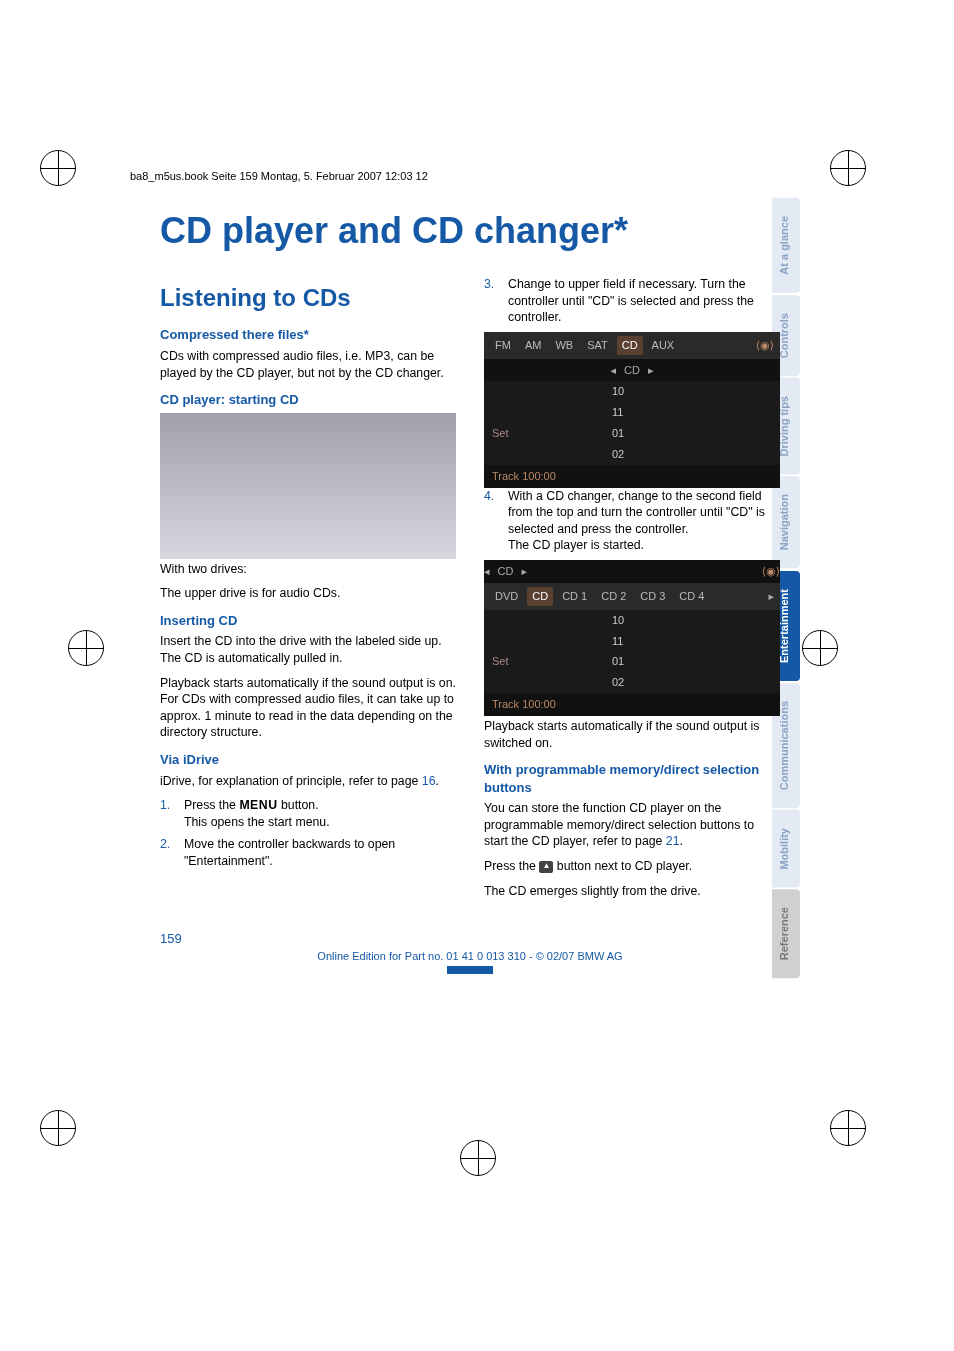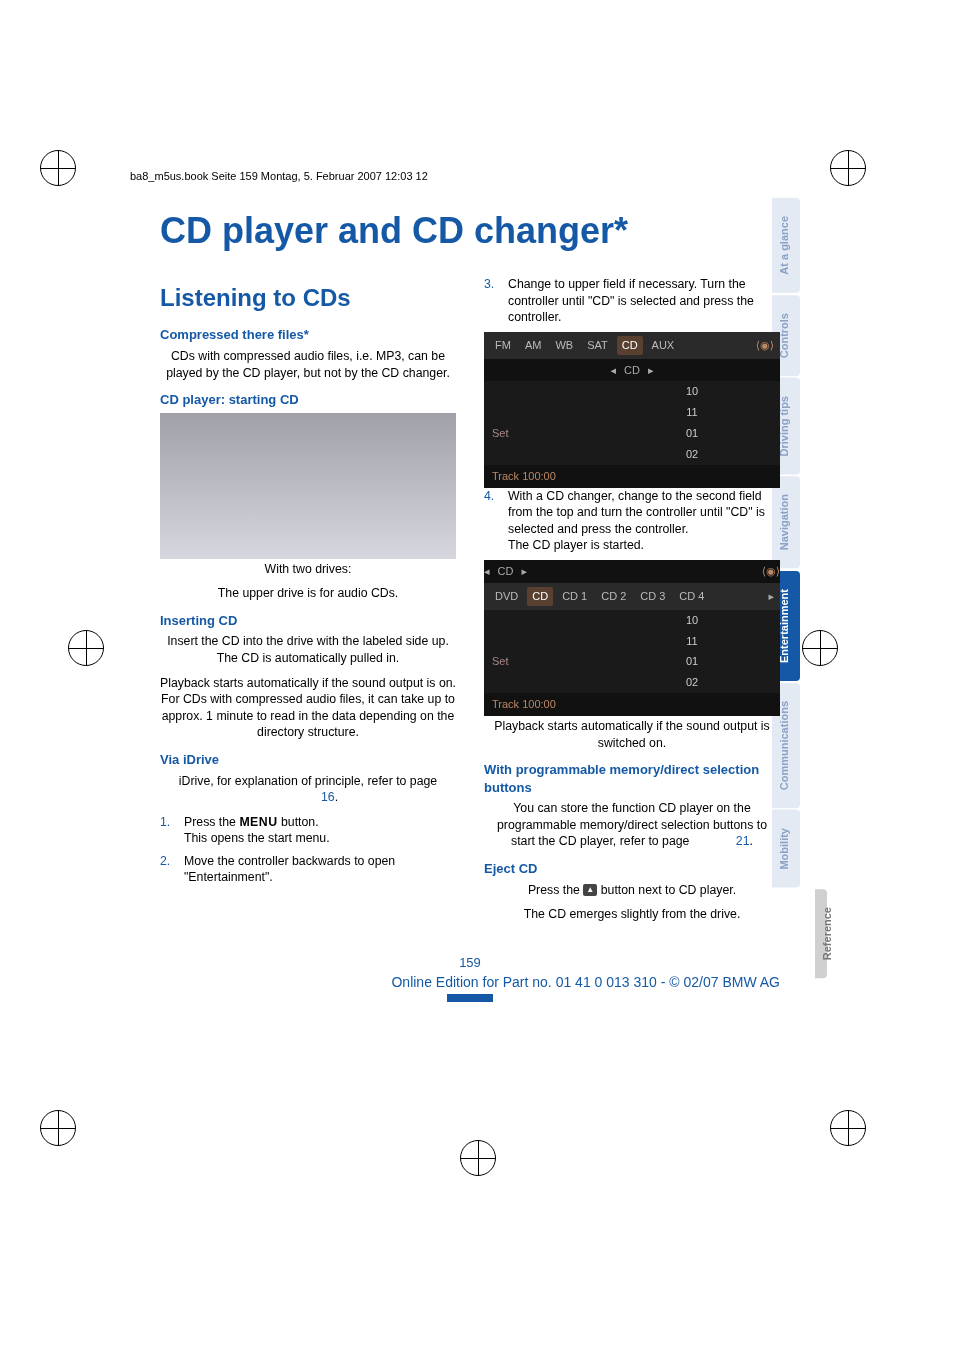--- a/index.html
+++ b/index.html
@@ -8,43 +8,43 @@
   .target { position: absolute; width: 36px; height: 36px; border: 1px solid #000; border-radius: 50%; display:flex; align-items:center; justify-content:center; font-size:22px; }
   .target .cross { position:absolute; width:36px; height:1px; background:#000; }
   .target .crossv { position:absolute; height:36px; width:1px; background:#000; }
   .headerline { position:absolute; top:170px; left:130px; font-size:11px; color:#000; }
   .content { position:absolute; left:160px; top:210px; width:620px; }
   .title { color:#1559a6; font-size:36px; font-weight:bold; margin-bottom:24px; }
   .cols { display:flex; gap:28px; }
   .col { width:296px; font-size:12.3px; line-height:1.35; }
   h2.sec { color:#1559a6; font-size:24px; font-weight:bold; margin:6px 0 12px 0; }
   h3.sub { color:#1559a6; font-size:13px; font-weight:bold; margin:10px 0 4px 0; }
-  p { margin: 2px 0 8px 0; text-align: center; }
+  p { margin: 2px 0 8px 0; }
   ol { list-style:none; padding:0; margin:0; }
   ol li { display:flex; gap:10px; margin-bottom:6px; }
   .num { color:#1559a6; min-width:14px; }
-  .ref { color:#1559a6;margin-left:43px; }
+  .ref { color:#1559a6; }
   .menu-chip { display:inline-block; font-weight:bold; letter-spacing:0.5px; }
   .dashphoto { width:296px; height:146px; background:linear-gradient(#a0a0a8,#d7d7df); position:relative; }
   .idrive { width:296px; background:#1a1a1a; color:#c8c8c8; font-size:11px; }
   .idrive .tabs { display:flex; align-items:center; padding:4px 6px; gap:4px; background:#2a2a2a; }
   .idrive .tab { padding:2px 5px; color:#bbb; border-radius:2px; }
   .idrive .tab.active { background:#5a4030; color:#fff; }
   .idrive .row { display:flex; padding:3px 8px; }
   .idrive .rowlabel { width:120px; color:#a88; }
-  .idrive .rowmid { flex:1; text-align:center; color:#ccc; }
+  .idrive .rowmid { flex:1; color:#ccc; }
   .idrive .footer { display:flex; justify-content:flex-start; padding:4px 8px; background:#111; color:#b86; }
   .idrive .toprow { display:flex; justify-content:center; padding:4px 0; background:#111; color:#aaa; gap:8px; }
   .icon-knob { color:#b86; margin-left:auto; }
   .side-tabs { position:absolute; right:106px; top:198px; width:28px; display:flex; flex-direction:column; gap:2px; }
   .side-tab { writing-mode:vertical-rl; transform:rotate(180deg); font-size:11px; font-weight:bold; padding:18px 6px; text-align:center; color:#8aa2c4; background:#e3eaf4; border-radius:4px 0 0 4px; }
   .side-tab.active { background:#1559a6; color:#fff; }
   .side-tab.ref { background:#d0d0d0; color:#777; }
-  .pagenum { color:#1559a6; font-size:13px; text-align:center; margin-top:24px; }
-  .footerline { text-align:right; color:#1559a6; font-size:14px; margin-top:4px; }
+  .pagenum { color:#1559a6; font-size:13px; text-align:left; margin-top:24px; }
+  .footerline { text-align:center; color:#1559a6; font-size:11px; margin-top:4px; }
   .footer-bar { width:46px; height:8px; background:#1559a6; margin:4px auto 0 auto; }
   .eject-icon { display:inline-flex; width:14px; height:12px; background:#444; border-radius:2px; align-items:center; justify-content:center; color:#fff; font-size:8px; vertical-align:middle; }
 </style>
 </head>
 <body>
 <div class="page">
 
 <div class="target" style="left:40px; top:150px;">
       <div class="cross"></div>
       <div class="crossv"></div>
@@ -220,21 +220,20 @@
             </div>
       </div>
 
       <p>Playback starts automatically if the sound output is switched on.</p>
 
       <h3 class="sub">With programmable memory/direct selection buttons</h3>
       <p>
         <span>You can store the function CD player on the programmable memory/direct selection buttons to start the CD player, refer to page </span><span class="ref">21</span><span>.</span>
       </p>
 
-      <h3 class="sub">Eject CD</h3>
       <p>
         <span>Press the </span><span class="eject-icon">▲</span><span> button next to CD player.</span>
       </p>
       <p>The CD emerges slightly from the drive.</p>
     </div>
   </div>
 
   <div class="pagenum">159</div>
   <div class="footerline">Online Edition for Part no. 01 41 0 013 310 - © 02/07 BMW AG</div>
   <div class="footer-bar"></div>

